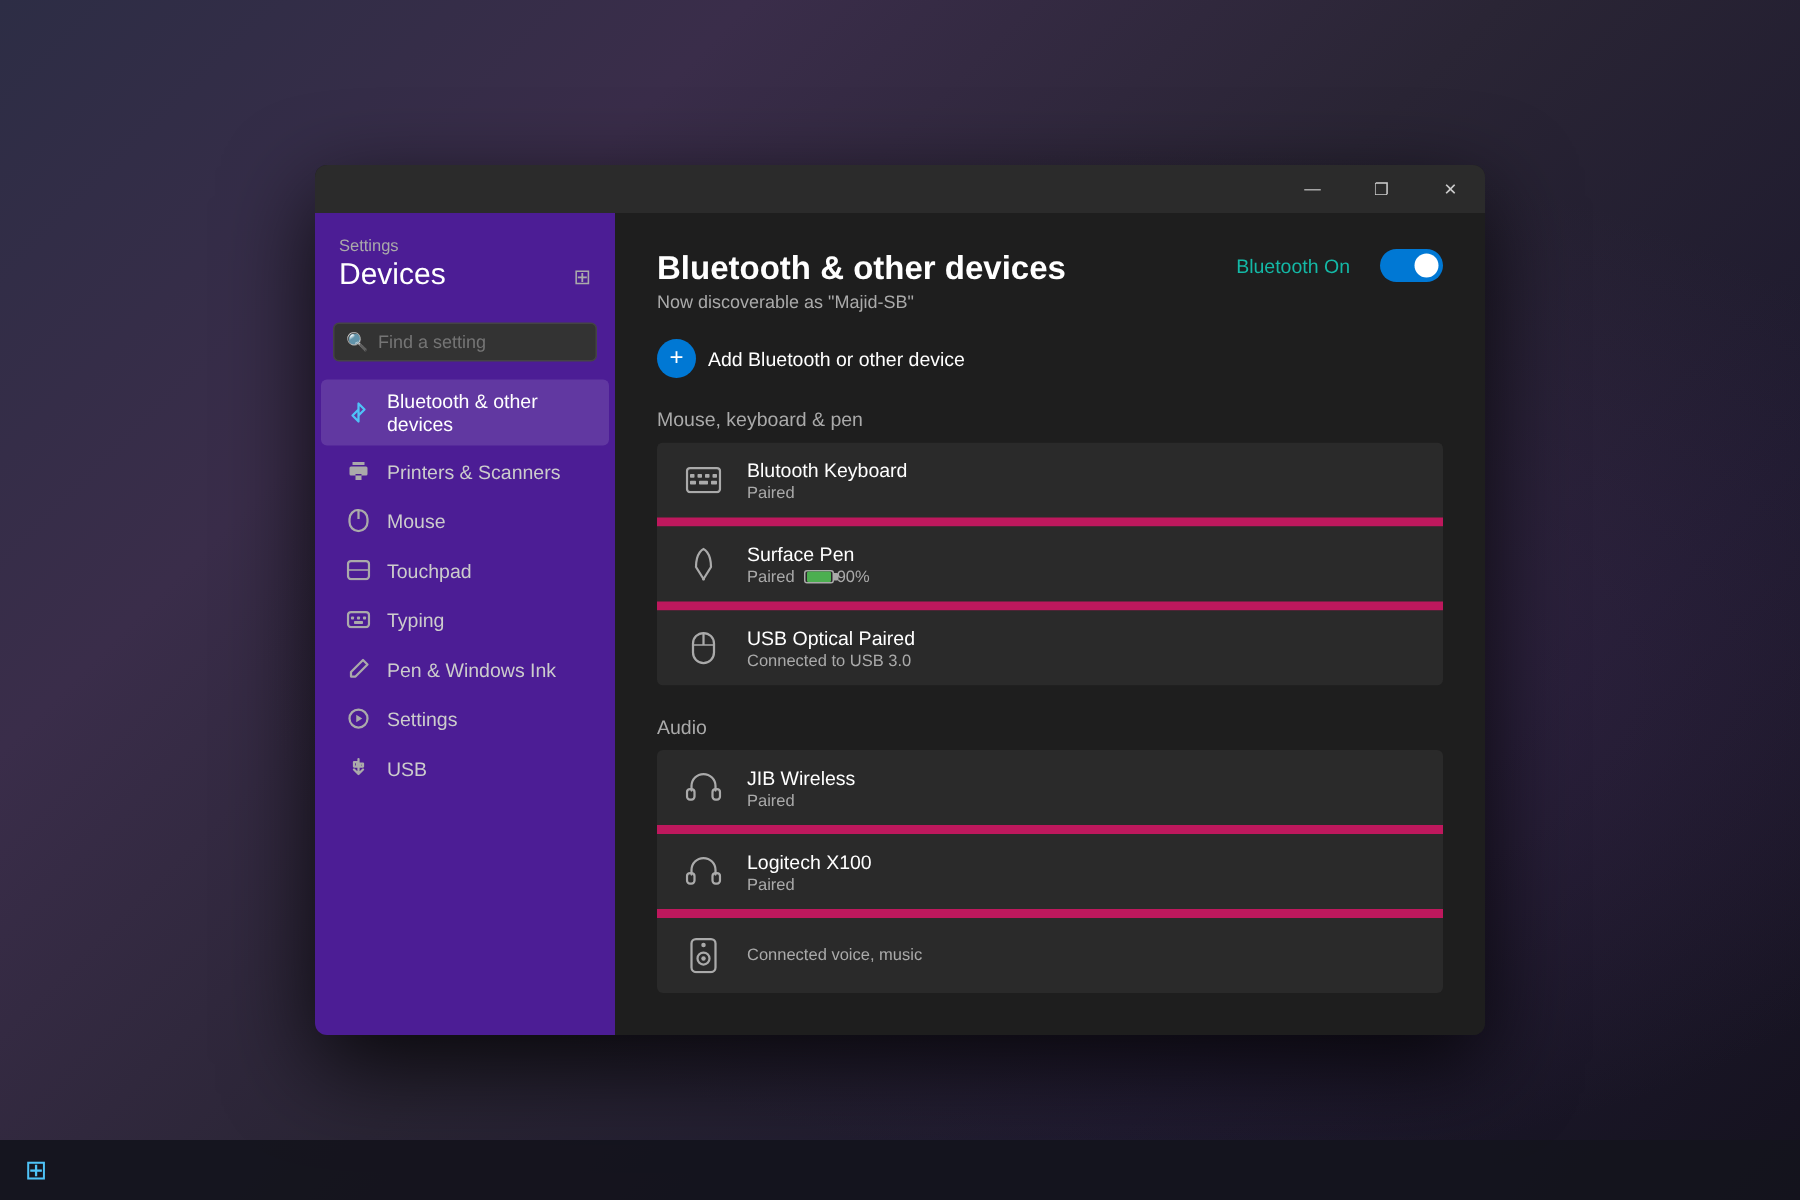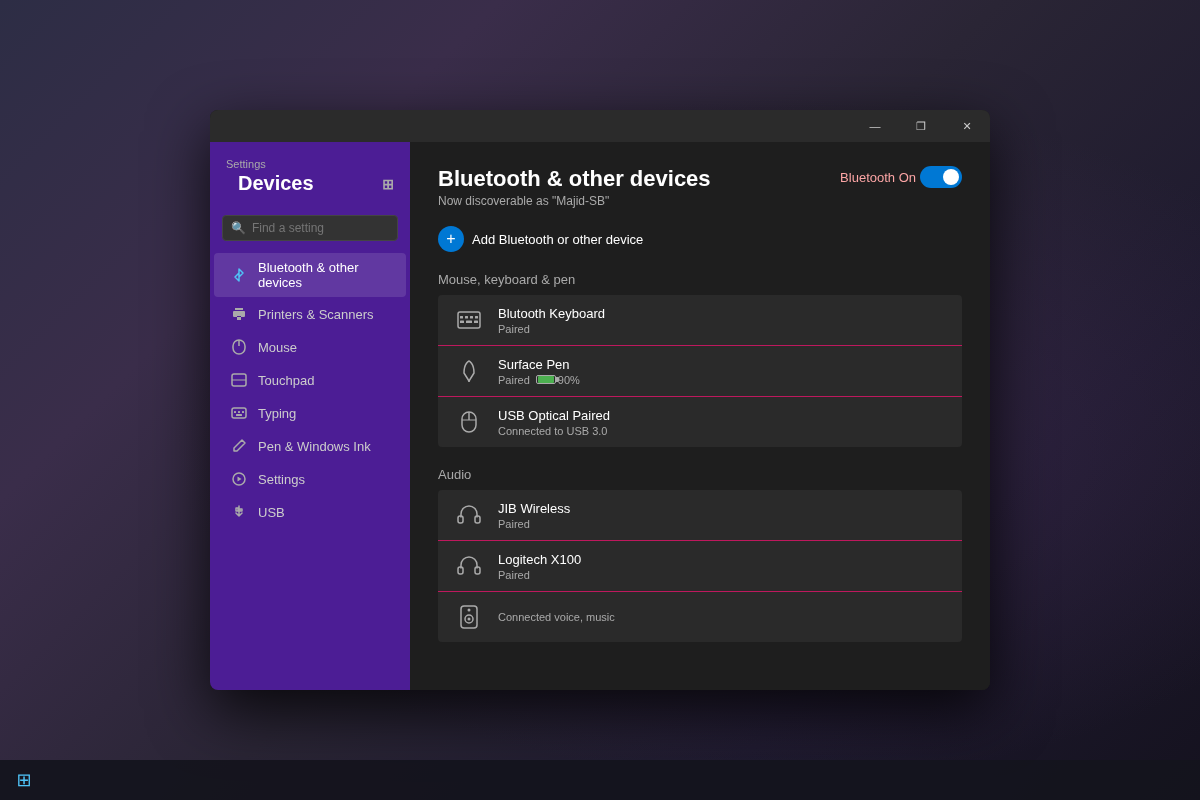--- a/index.html
+++ b/index.html
@@ -97,26 +97,25 @@
       padding: 0 16px 12px 16px;
     }
     .settings-label {
       font-size: 11px;
       color: #aaa;
       display: block;
       margin-bottom: 2px;
     }
     .devices-label {
       font-size: 20px;
-      font-weight: 700;
+      font-weight: 400;
       color: #fff;
       display: flex;
       align-items: center;
       justify-content: space-between;
-      margin-left: 12px;
     }
     .grid-icon {
       font-size: 14px;
       color: #aaa;
       cursor: pointer;
     }
     .search-box {
       margin: 8px 12px 12px;
       background: #333;
       border: 1px solid #444;
@@ -174,22 +173,22 @@
       color: #fff;
       margin-bottom: 2px;
     }
     .page-subtitle {
       font-size: 12px;
       color: #aaa;
     }
     .bluetooth-toggle {
       display: flex;
       align-items: center;
-      gap: 4px;
-      color: #fca5a5;
+      gap: 20px;
+      color: #14b8a6;
       font-size: 13px;
     }
     .toggle-switch {
       width: 42px;
       height: 22px;
       background: #0078d4;
       border-radius: 11px;
       position: relative;
       cursor: pointer;
     }
@@ -237,21 +236,21 @@
       border-radius: 4px;
       overflow: hidden;
       margin-bottom: 20px;
     }
     .device-item {
       display: flex;
       align-items: center;
       gap: 14px;
       padding: 10px 16px;
       background: #2a2a2a;
-      border-bottom: 1px solid #be185d;
+      border-bottom: 6px solid #be185d;
       cursor: pointer;
     }
     .device-item:last-child { border-bottom: none; }
     .device-icon {
       width: 30px;
       height: 30px;
       display: flex;
       align-items: center;
       justify-content: center;
       color: #ccc;

